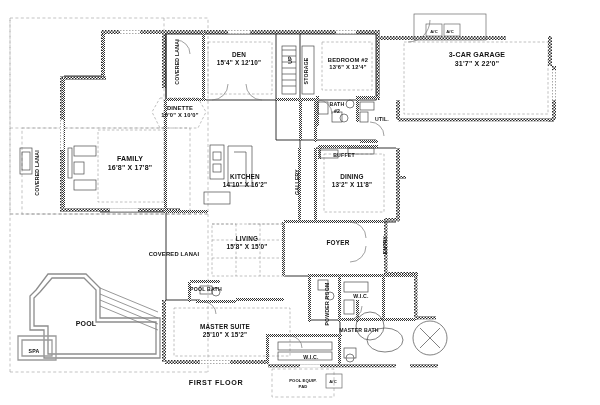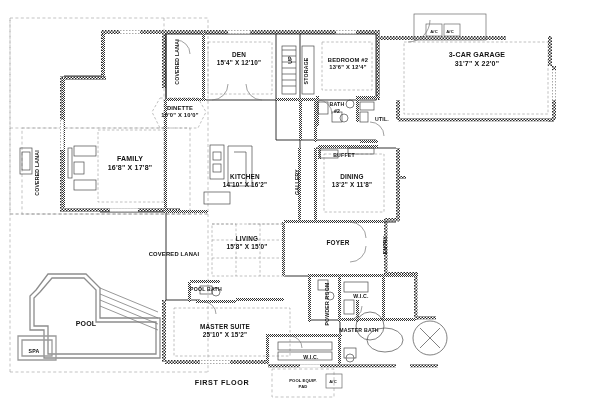--- a/index.html
+++ b/index.html
@@ -370,20 +370,20 @@
   <div class="rlabel vert s6" style="left:385px; top:245px;">
     <span class="nm">ENTRY</span>
   </div>
   <div class="rlabel vert s6" style="left:327px; top:304px;">
     <span class="nm">POWDER ROOM</span>
   </div>
   <div class="rlabel vert s6" style="left:290px; top:60px;">
     <span class="nm">UP</span>
   </div>
 
-  <div class="title" style="left:222px; top:382px;">FIRST FLOOR</div>
+  <div class="title" style="left:216px; top:382px;">FIRST FLOOR</div>
   <div class="tiny" style="left:303px; top:380px;">POOL EQUIP.</div>
   <div class="tiny" style="left:303px; top:386px;">PAD</div>
   <div class="tiny" style="left:333px; top:381px;">A/C</div>
   <div class="tiny" style="left:434px; top:31px;">A/C</div>
   <div class="tiny" style="left:450px; top:31px;">A/C</div>
 
 </div>
 
 </body></html>

